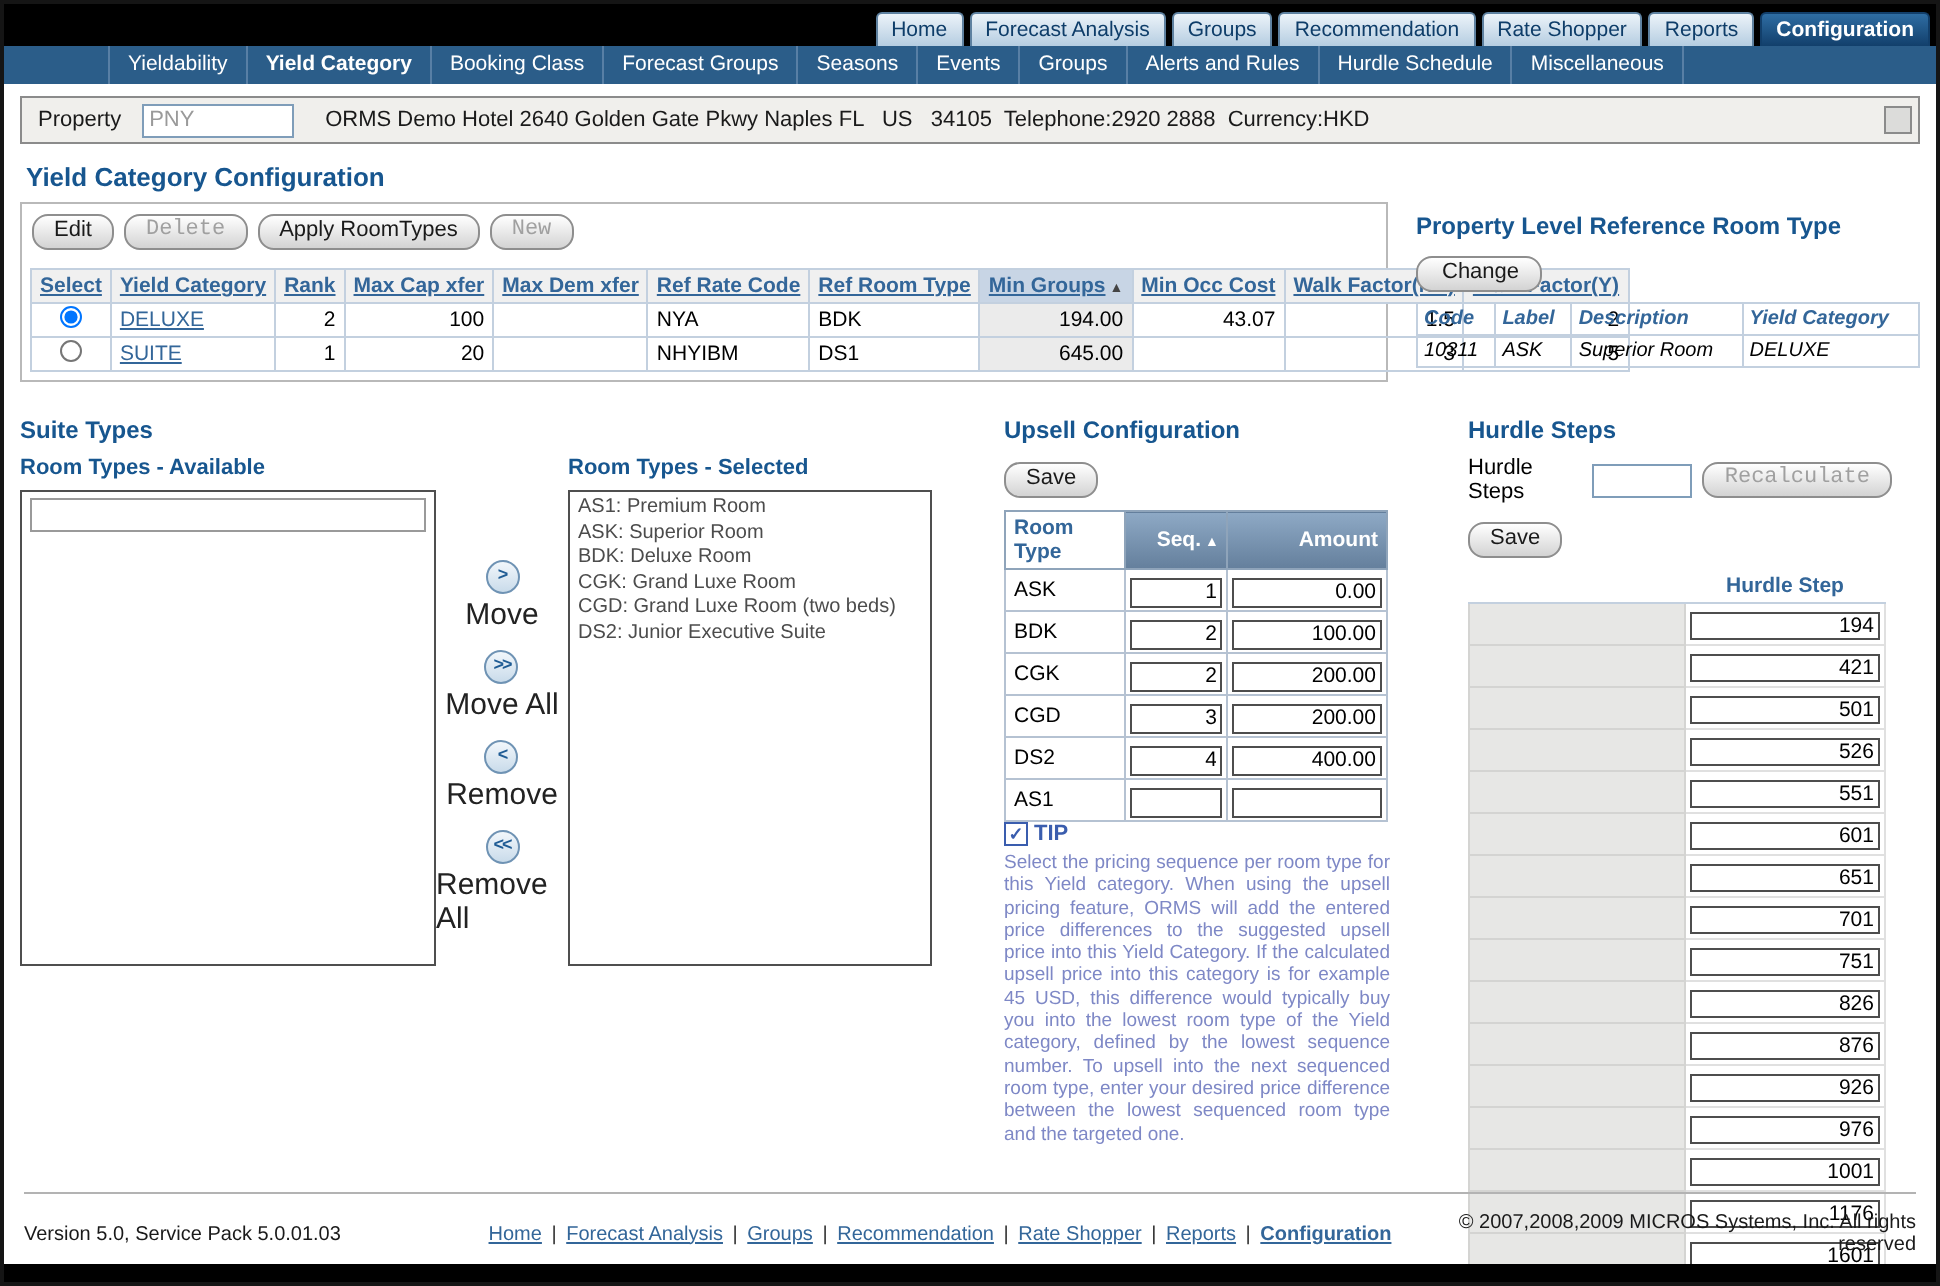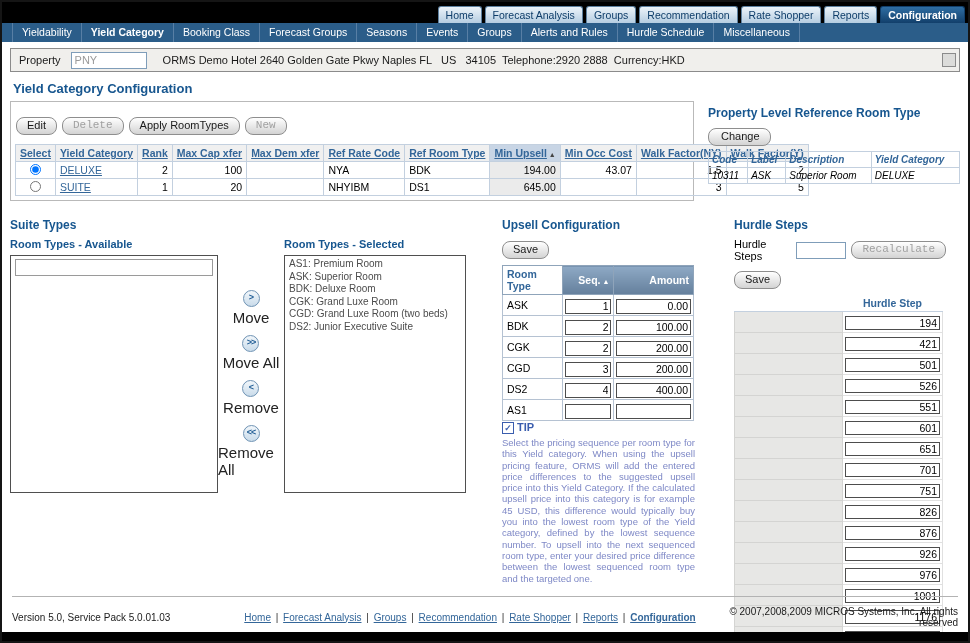--- a/index.html
+++ b/index.html
@@ -4,30 +4,30 @@
 <style>
   html,body{margin:0;padding:0;}
   body{background:#ffffff;font-family:"Liberation Sans",sans-serif;}
   .page{position:relative;width:970px;height:643px;background:#fff;border:2px solid #151515;box-sizing:border-box;overflow:hidden;}
   .topbar{height:21px;background:#000;display:flex;align-items:flex-end;justify-content:flex-end;padding-right:3px;}
   .tabs{display:flex;align-items:flex-end;}
   .tab{font-size:10.5px;color:#0e3d69;background:linear-gradient(#ecf3f9,#b5cde1);border:1px solid #5e81a0;border-bottom:none;border-radius:3px 3px 0 0;padding:2px 7px;margin-left:3px;cursor:pointer;white-space:nowrap;height:17px;box-sizing:border-box;}
   .tab.active{background:linear-gradient(#2e6da3,#123f6b);color:#fff;font-weight:bold;border-color:#123f6b;}
   .navbar{height:19px;background:#2b5d89;display:flex;align-items:center;padding-left:10px;}
   .nav-item{font-size:10.5px;color:#fff;padding:0 9px;line-height:19px;border-right:1px solid #587fa5;cursor:pointer;white-space:nowrap;}
-  .nav-item:first-child{border-left:1px solid #587fa5;}
+  .nav-item:first-child{border-left:1px solid #587fa5;margin-left:42px;}
   .nav-item.active{font-weight:bold;}
   .property-bar{margin:6px 8px 0;border:1px solid #8b8b8b;background:#f0efec;height:22px;display:flex;align-items:center;padding:0 8px;font-size:11px;color:#1a1a1a;position:relative;}
   .plabel{margin-right:10px;}
   .pinput{width:68px;height:15px;border:1px solid #7f9db9;font-size:11px;color:#9a9a9a;padding:0 3px;margin-right:16px;font-family:inherit;}
   .pinfo{white-space:pre;}
   .phandle{position:absolute;right:3px;top:4px;width:12px;height:12px;border:1px solid #8b8b8b;background:#dcdcda;cursor:pointer;}
   .page-title{color:#17568f;font-size:13px;font-weight:bold;margin:9px 0 5px 11px;}
   .top-section{display:flex;padding:0 8px;align-items:flex-start;}
-  .yield-panel{width:684px;border:1px solid #b9b9b9;padding:15px 4px 4px;box-sizing:border-box;}
+  .yield-panel{width:684px;border:1px solid #b9b9b9;padding:5px 4px 4px;box-sizing:border-box;}
   .action-row{display:flex;gap:5px;margin:0 0 9px 1px;}
   .btn{font-family:inherit;font-size:11px;color:#1a1a1a;background:linear-gradient(#ffffff,#d3d3d3);border:1px solid #8e8e8e;border-radius:8px;padding:1px 10px 2px;cursor:pointer;line-height:13px;}
   .btn.disabled{color:#a0a0a0;font-family:Liberation Mono, monospace;}
   .yield-table{border-collapse:collapse;width:100%;}
   .yield-table th,.yield-table td{border:1px solid #c3d0df;font-size:10.5px;padding:1px 4px;height:14px;white-space:nowrap;}
   .yield-table th{color:#336699;text-align:left;background:#f0f0f0;font-weight:bold;}
   .yield-table th .th-link{text-decoration:underline;}
   .yield-table th.sorted{background:#c8d5e5;}
   .sort-icon{font-size:7px;color:#444;}
   .yield-table td.sorted-col{background:#ebebeb;}
@@ -136,21 +136,21 @@
       <table class="yield-table">
         <thead id="yield-head">
             <tr>
               <th><span class="th-link">Select</span></th>
               <th><span class="th-link">Yield Category</span></th>
               <th><span class="th-link">Rank</span></th>
               <th><span class="th-link">Max Cap xfer</span></th>
               <th><span class="th-link">Max Dem xfer</span></th>
               <th><span class="th-link">Ref Rate Code</span></th>
               <th><span class="th-link">Ref Room Type</span></th>
-              <th class="sorted"><span class="th-link">Min Upsell</span><span class="sort-icon"> ▲</span></th>
+              <th class="sorted"><span class="th-link">Min Groups</span><span class="sort-icon"> ▲</span></th>
               <th><span class="th-link">Min Occ Cost</span></th>
               <th><span class="th-link">Walk Factor(NY)</span></th>
               <th><span class="th-link">Walk Factor(Y)</span></th>
             </tr>
           </thead>
         <tbody id="yield-body">
             <tr>
               <td class="ctr"><input type="radio" name="yield-select" checked="" style=""></td>
               <td><a class="cat-link" href="#">DELUXE</a></td>
               <td class="num">2</td>

